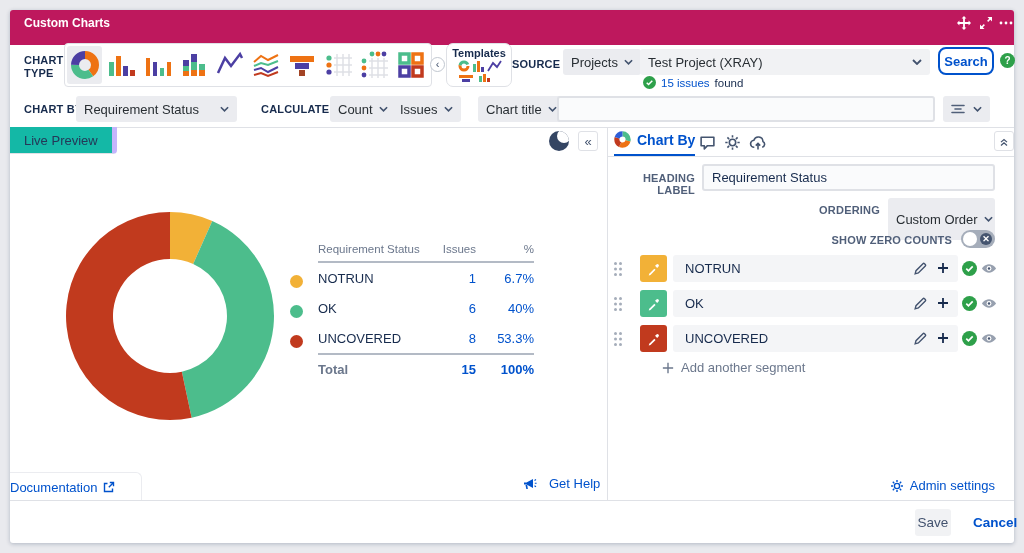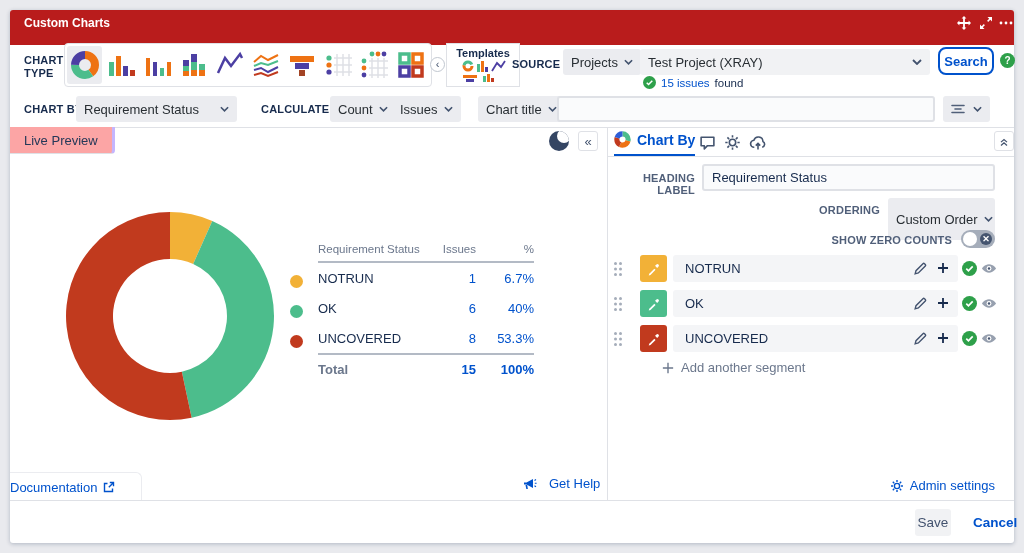--- a/index.html
+++ b/index.html
@@ -1,42 +1,42 @@
 <!DOCTYPE html>
 <html><head>
 <meta charset="utf-8">
 <style>
   * { margin:0; padding:0; box-sizing:border-box; }
   html,body { width:1024px; height:553px; }
   body { background:#E9EAEE; font-family:"Liberation Sans", sans-serif; color:#172B4D; position:relative; overflow:hidden; }
   .abs { position:absolute; }
   #dialog { position:absolute; left:10px; top:10px; width:1004px; height:533px; background:#fff; border-radius:3px; box-shadow:0 1px 4px rgba(9,30,66,.25); }
   
-  #titlebar { position:absolute; left:0; top:0; width:100%; height:35px; background:#b91c1c; border-radius:3px 3px 0 0; }
+  #titlebar { position:absolute; left:0; top:0; width:100%; height:35px; background:#be185d; border-radius:3px 3px 0 0; }
   #titlebar .title { position:absolute; left:14px; top:6px; color:#fff; font-size:12px; font-weight:bold; }
   .hicon { position:absolute; top:5px; width:16px; height:16px; cursor:pointer; }
   
   .flabel { font-size:11px; font-weight:bold; color:#172B4D; letter-spacing:.2px; }
   .glabel { font-size:11px; font-weight:bold; color:#505F79; letter-spacing:.2px; }
   
   .dd { background:#EBECF0; border-radius:3px; font-size:13px; color:#282E33; display:flex; align-items:center; gap:6px; padding:0 8px; cursor:pointer; white-space:nowrap; }
   .dd svg { flex:none; }
   
   #typestrip { position:absolute; left:54px; top:33px; width:368px; height:44px; border:1px solid #DFE1E6; border-radius:4px; background:#fff; display:flex; align-items:center; padding:2px; gap:1px; }
   .ticon { width:36px; height:38px; display:flex; align-items:center; justify-content:center; border-radius:3px; cursor:pointer; }
   .ticon.sel { background:#EBECF0; }
-  #templatesBox { position:absolute; left:436px; top:33px; width:74px; height:44px; border:1px solid #DFE1E6; border-radius:0; background:#fff; text-align:center; cursor:pointer; }
+  #templatesBox { position:absolute; left:436px; top:33px; width:66px; height:44px; border:1px solid #DFE1E6; border-radius:7px; background:#fff; text-align:center; cursor:pointer; }
   #templatesBox .tlabel { font-size:11px; font-weight:bold; margin-top:3px; }
   .inputbox { background:#FAFBFC; border:2px solid #DFE1E6; border-radius:3px; font-size:13px; color:#172B4D; padding:0 8px; font-family:"Liberation Sans",sans-serif; }
   .btn-search { position:absolute; left:928px; top:37px; width:56px; height:28px; border:2px solid #0052CC; border-radius:8px; background:#fff; color:#0052CC; font-weight:bold; font-size:13px; cursor:pointer; font-family:"Liberation Sans",sans-serif; }
   .link { color:#0052CC; cursor:pointer; text-decoration:none; }
   
   #mainTop { position:absolute; left:0; top:117px; width:100%; border-top:1px solid #DFE1E6; }
   #vdivider { position:absolute; left:597px; top:117px; width:1px; height:373px; background:#DFE1E6; }
-  #previewTab { position:absolute; left:0; top:117px; height:27px; padding:0 14px; display:flex; align-items:center; font-size:13px; color:#253858; background:#fca5a5; border-right:3px solid #c4b5fd; border-bottom:1px solid #DFE1E6; border-radius:0 0 4px 0; }
+  #previewTab { position:absolute; left:0; top:117px; height:27px; padding:0 14px; display:flex; align-items:center; font-size:13px; color:#253858; background:#14b8a6; border-right:5px solid #c4b5fd; border-bottom:1px solid #DFE1E6; border-radius:0 0 4px 0; }
   .sqbtn { position:absolute; width:20px; height:20px; border:1px solid #DFE1E6; border-radius:3px; background:#fff; display:flex; align-items:center; justify-content:center; cursor:pointer; color:#44546F; font-size:12px; }
   
   #legendTable { position:absolute; left:308px; top:233px; width:216px; font-size:13px; }
   #legendTable .hdr { display:flex; color:#6B778C; font-size:11.5px; padding-bottom:6px; border-bottom:2px solid #B3BAC5; }
   .trow { display:flex; align-items:center; height:30px; }
   .c-name { flex:1; }
   .c-iss { width:56px; text-align:right; }
   .c-pct { width:58px; text-align:right; }
   .blue { color:#0052CC; }
   #legendTable .total { border-top:2px solid #B3BAC5; font-weight:bold; }

